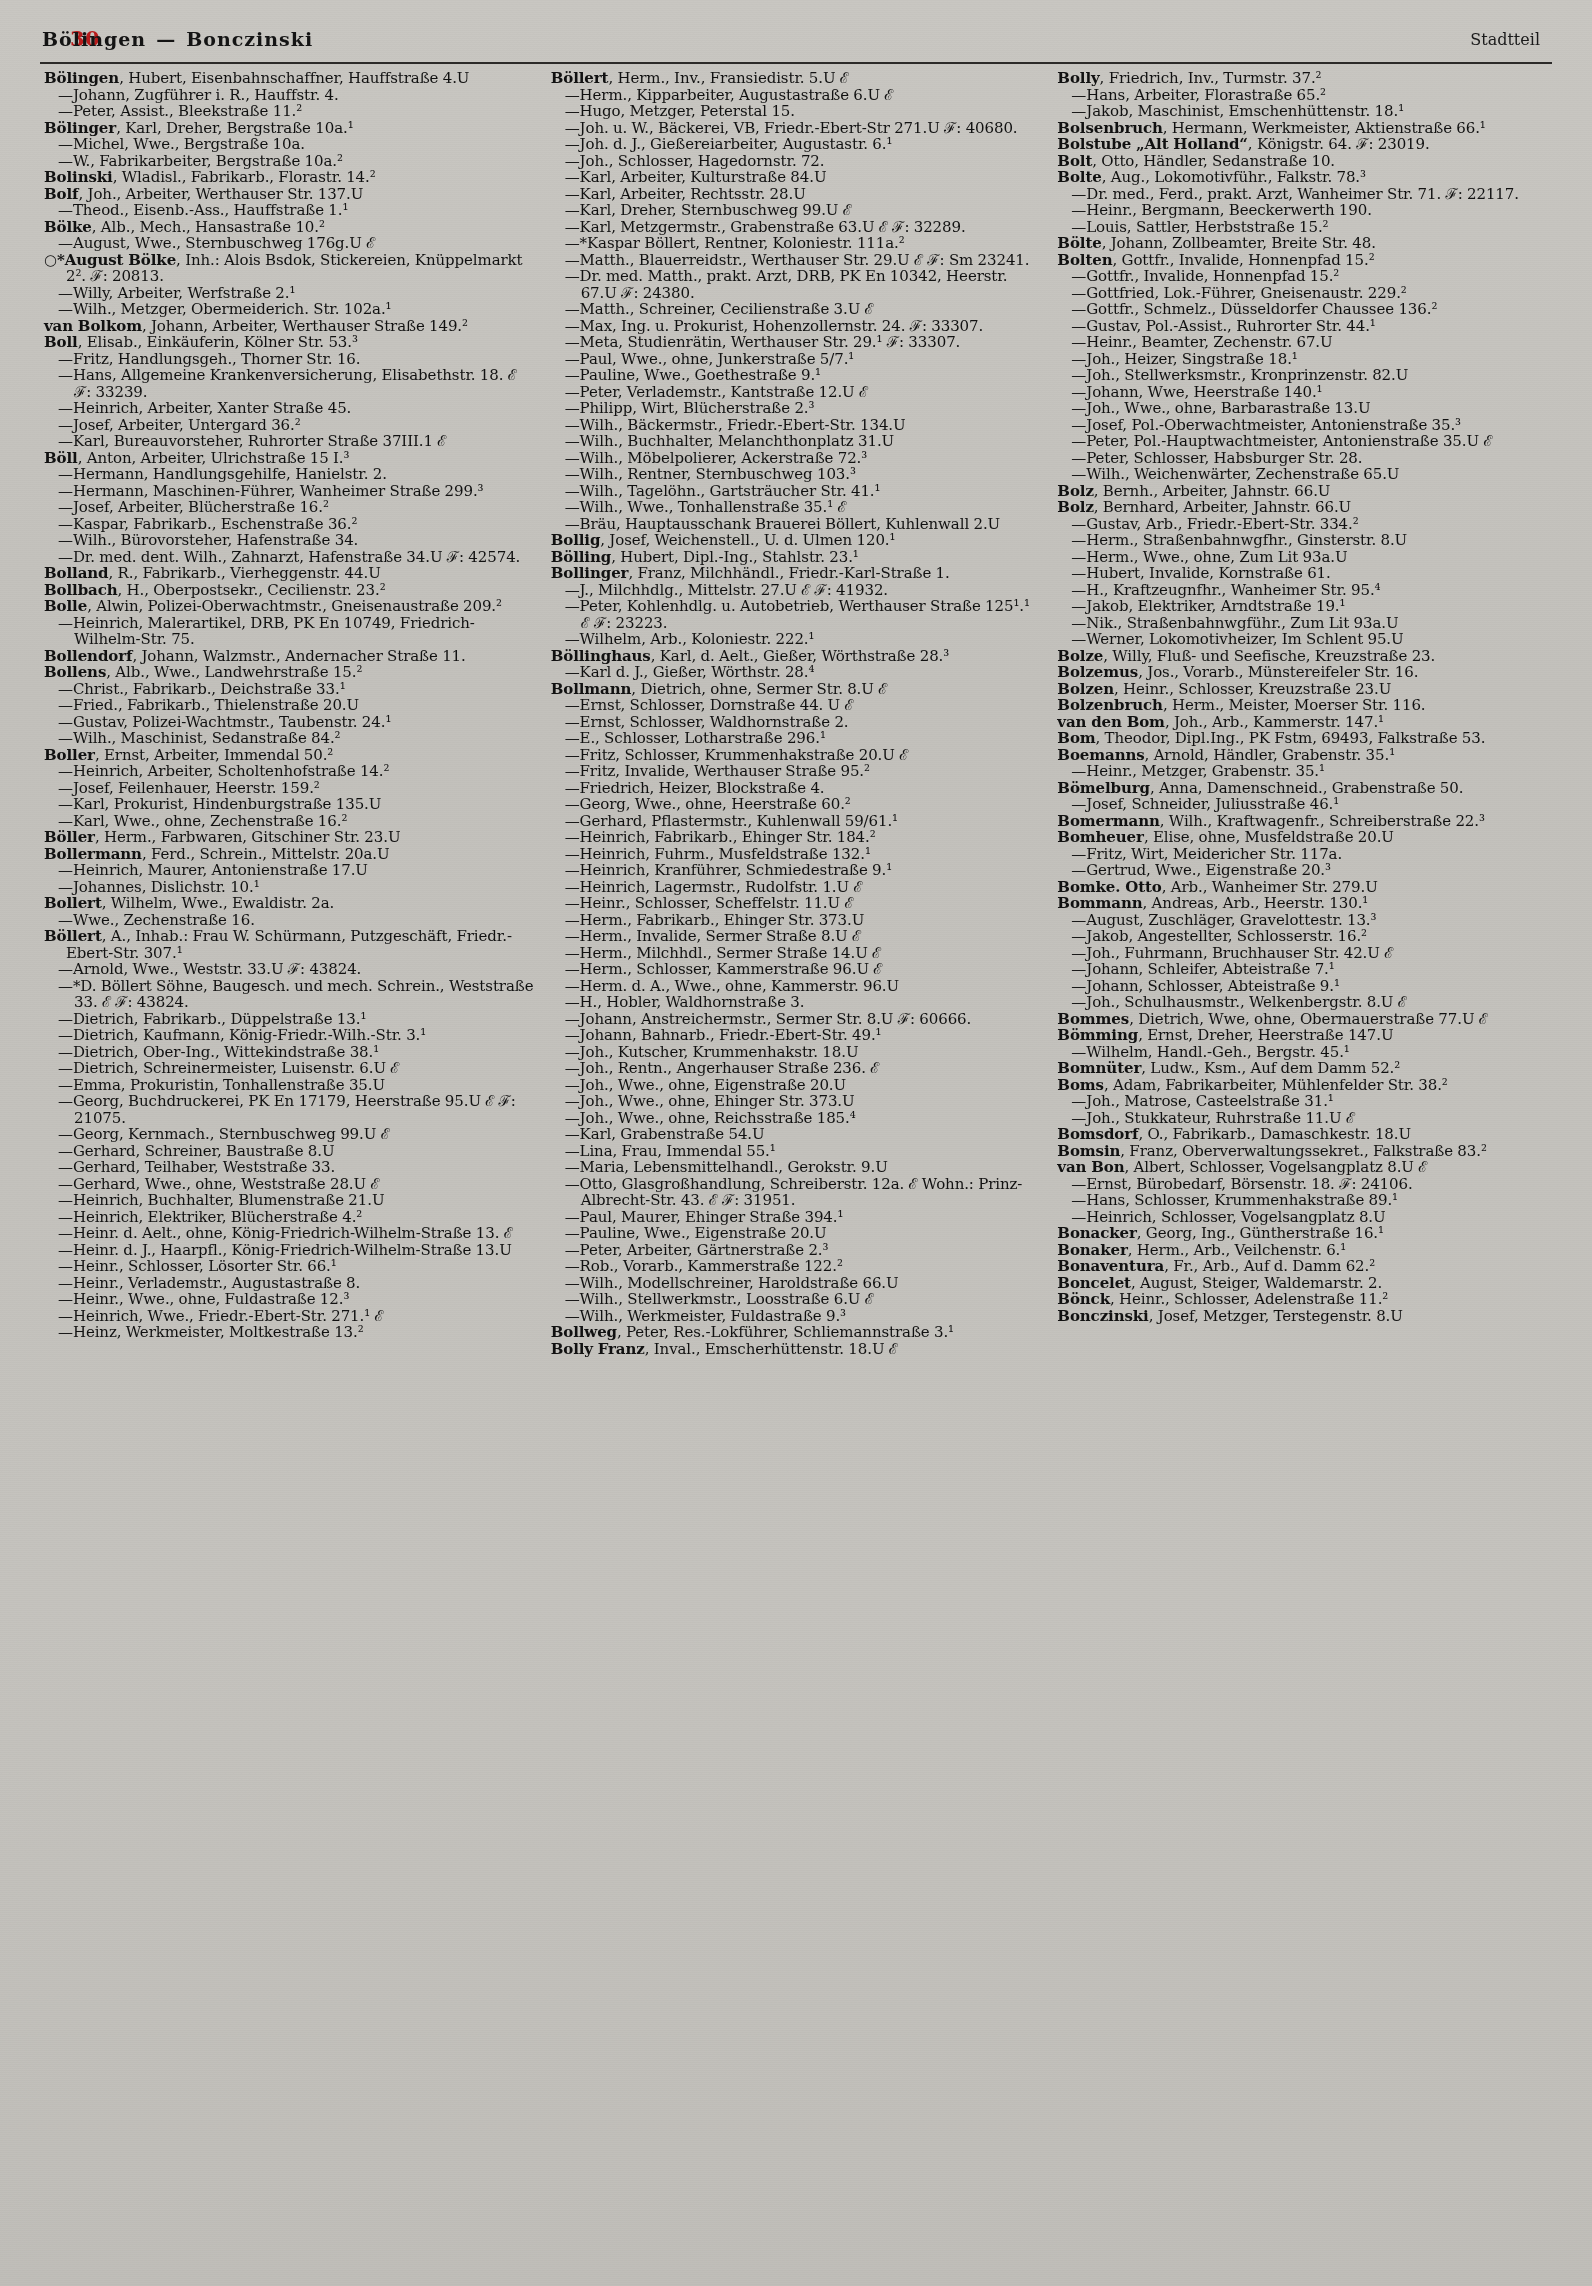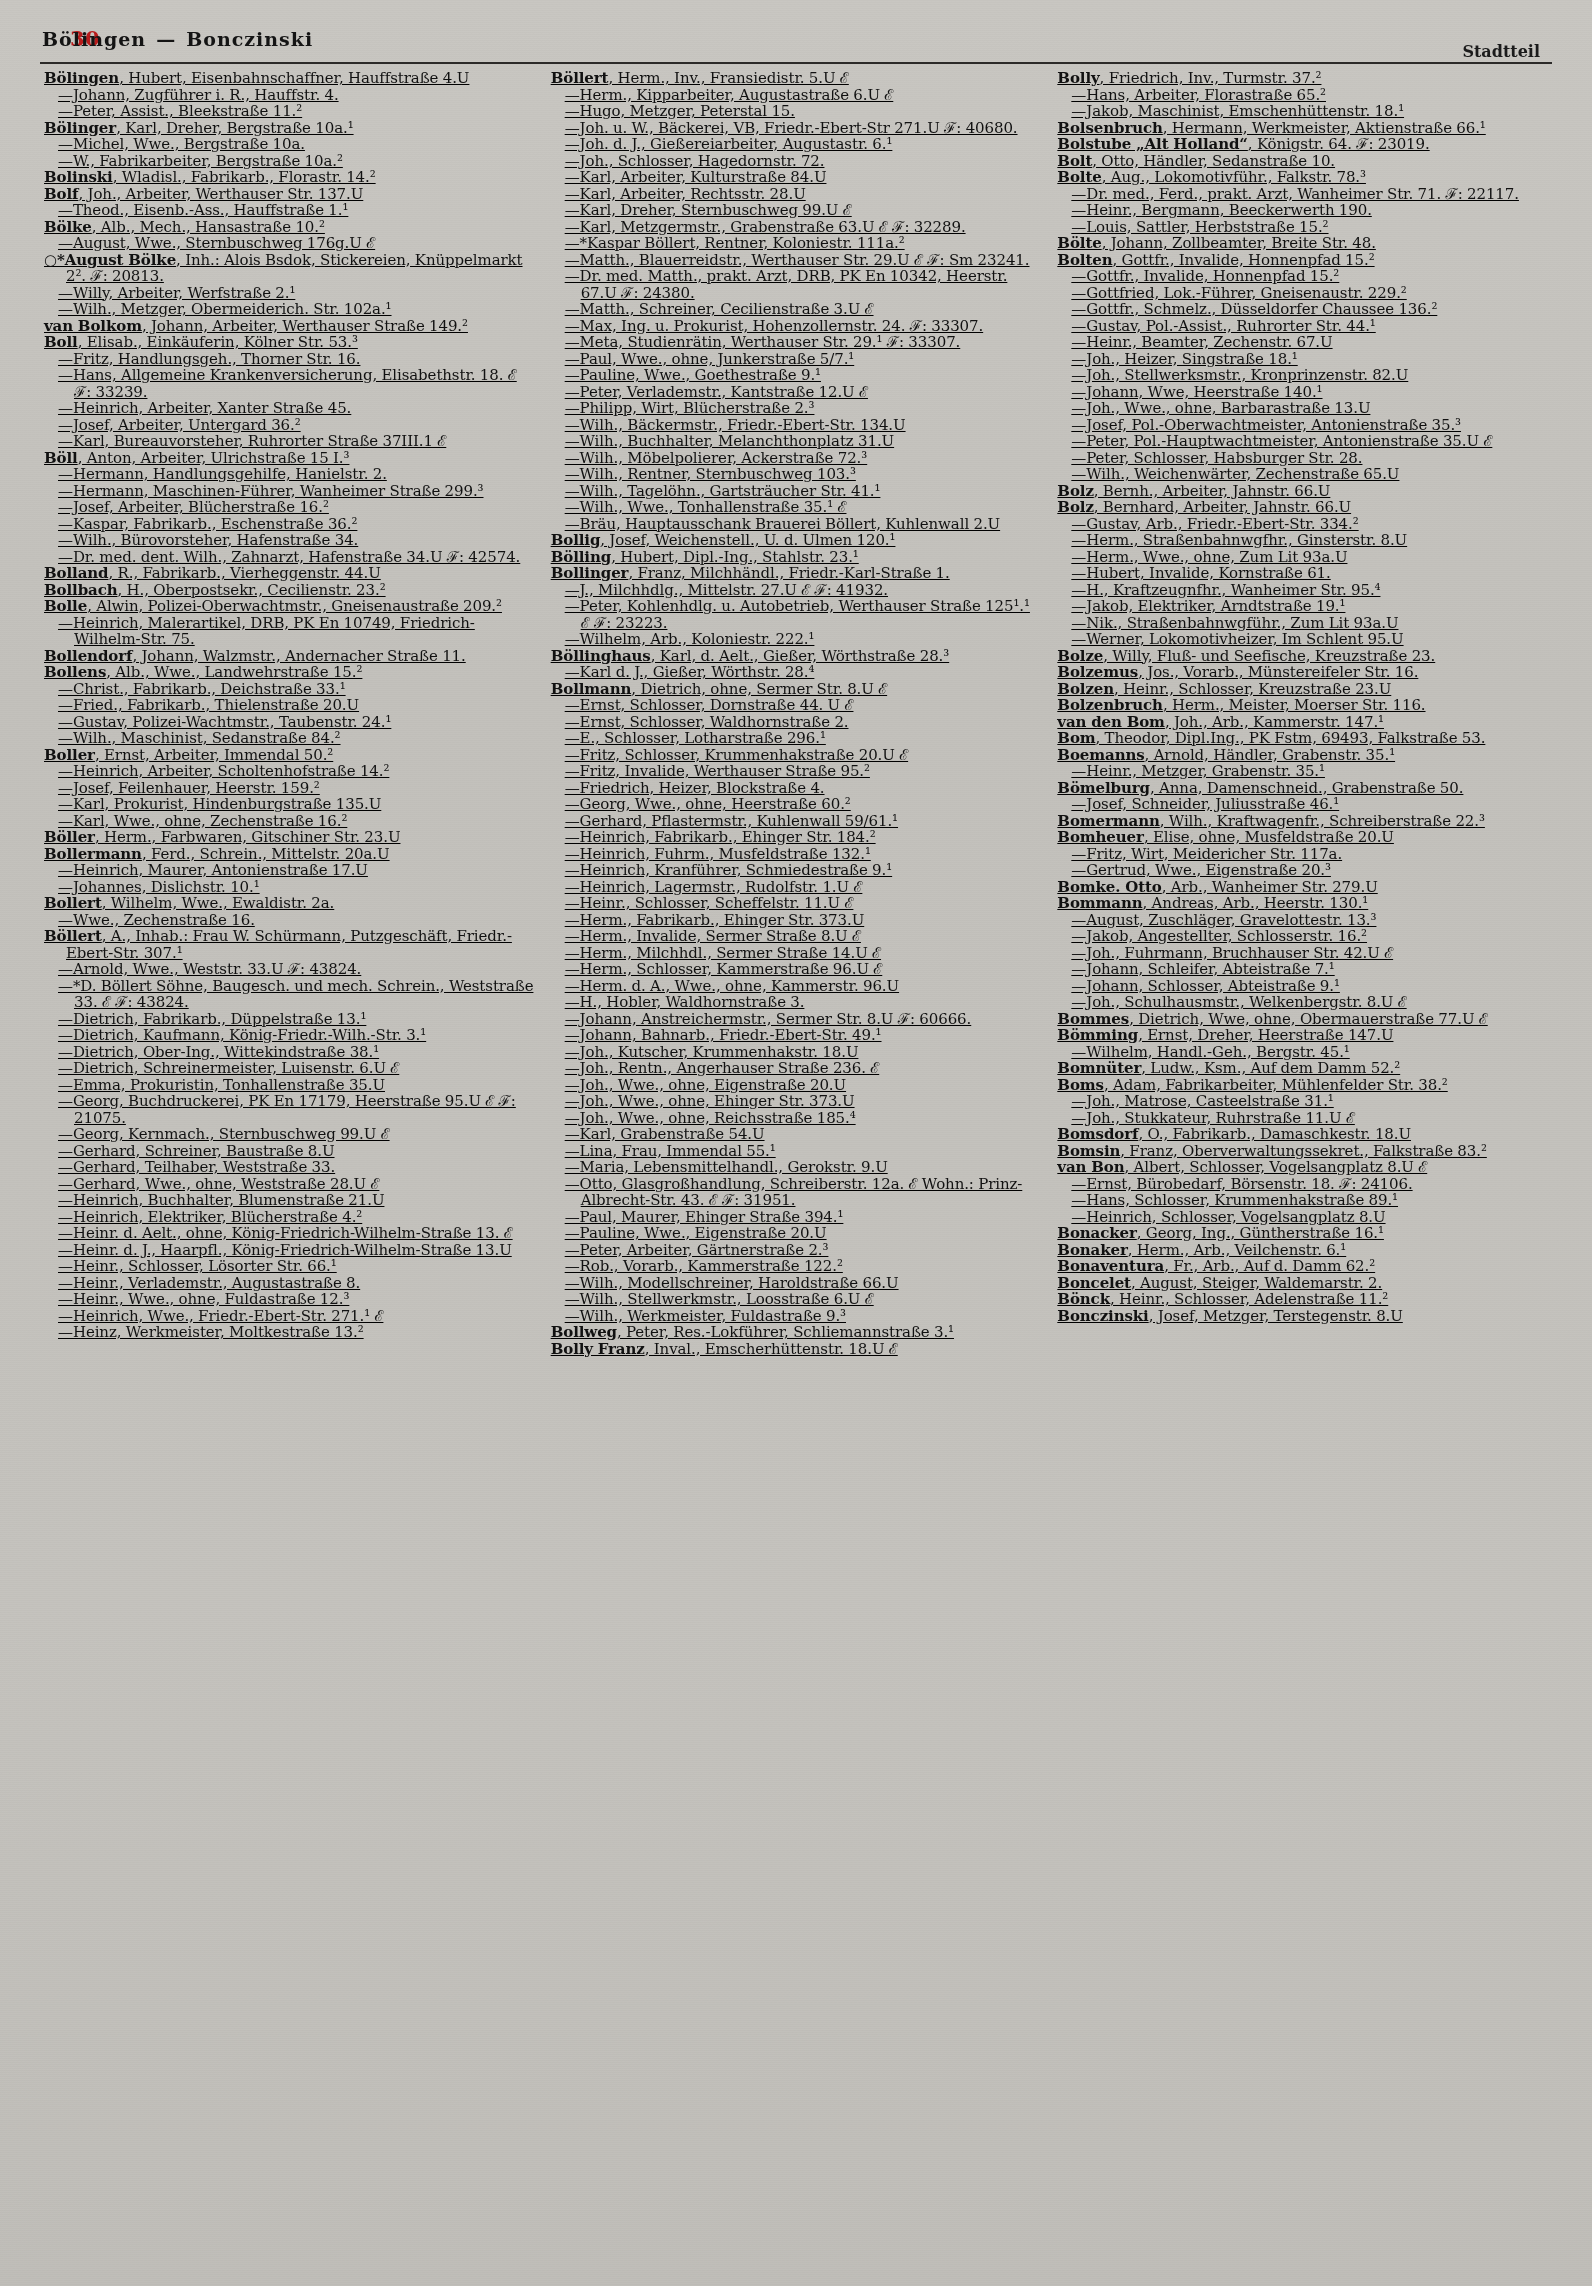--- a/index.html
+++ b/index.html
@@ -50,24 +50,23 @@
     text-align: left;
     font-size: 19px;
     font-weight: bold;
     color: #141414;
     letter-spacing: 1px;
   }
   .hdr-center .dash { font-weight: bold; padding: 0 10px; }
   .hdr-right {
     position: absolute;
     right: 10px;
-    top: 18px;
+    top: 6px;
     font-size: 16px;
     color: #1b1b1b;
-    font-weight: bold;
   }
   .rule {
     position: absolute;
     left: 40px;
     right: 40px;
     top: 62px;
     height: 2px;
     background: #2c2a28;
   }
   .columns {
@@ -77,21 +76,20 @@
     top: 70px;
     bottom: 18px;
     display: flex;
     gap: 0px;
   }
   .col {
     position: relative;
     box-sizing: border-box;
     padding: 0 10px 0 6px;
     width: 33.3333%;
-    text-decoration: underline;
   }
   .col + .col { border-left: 0px; }
   .entry {
     font-size: 15px;
     line-height: 16.5px;
     color: #111;
     margin: 0;
     padding: 0 0 0 22px;
     text-indent: -22px;
     letter-spacing: -0.1px;

